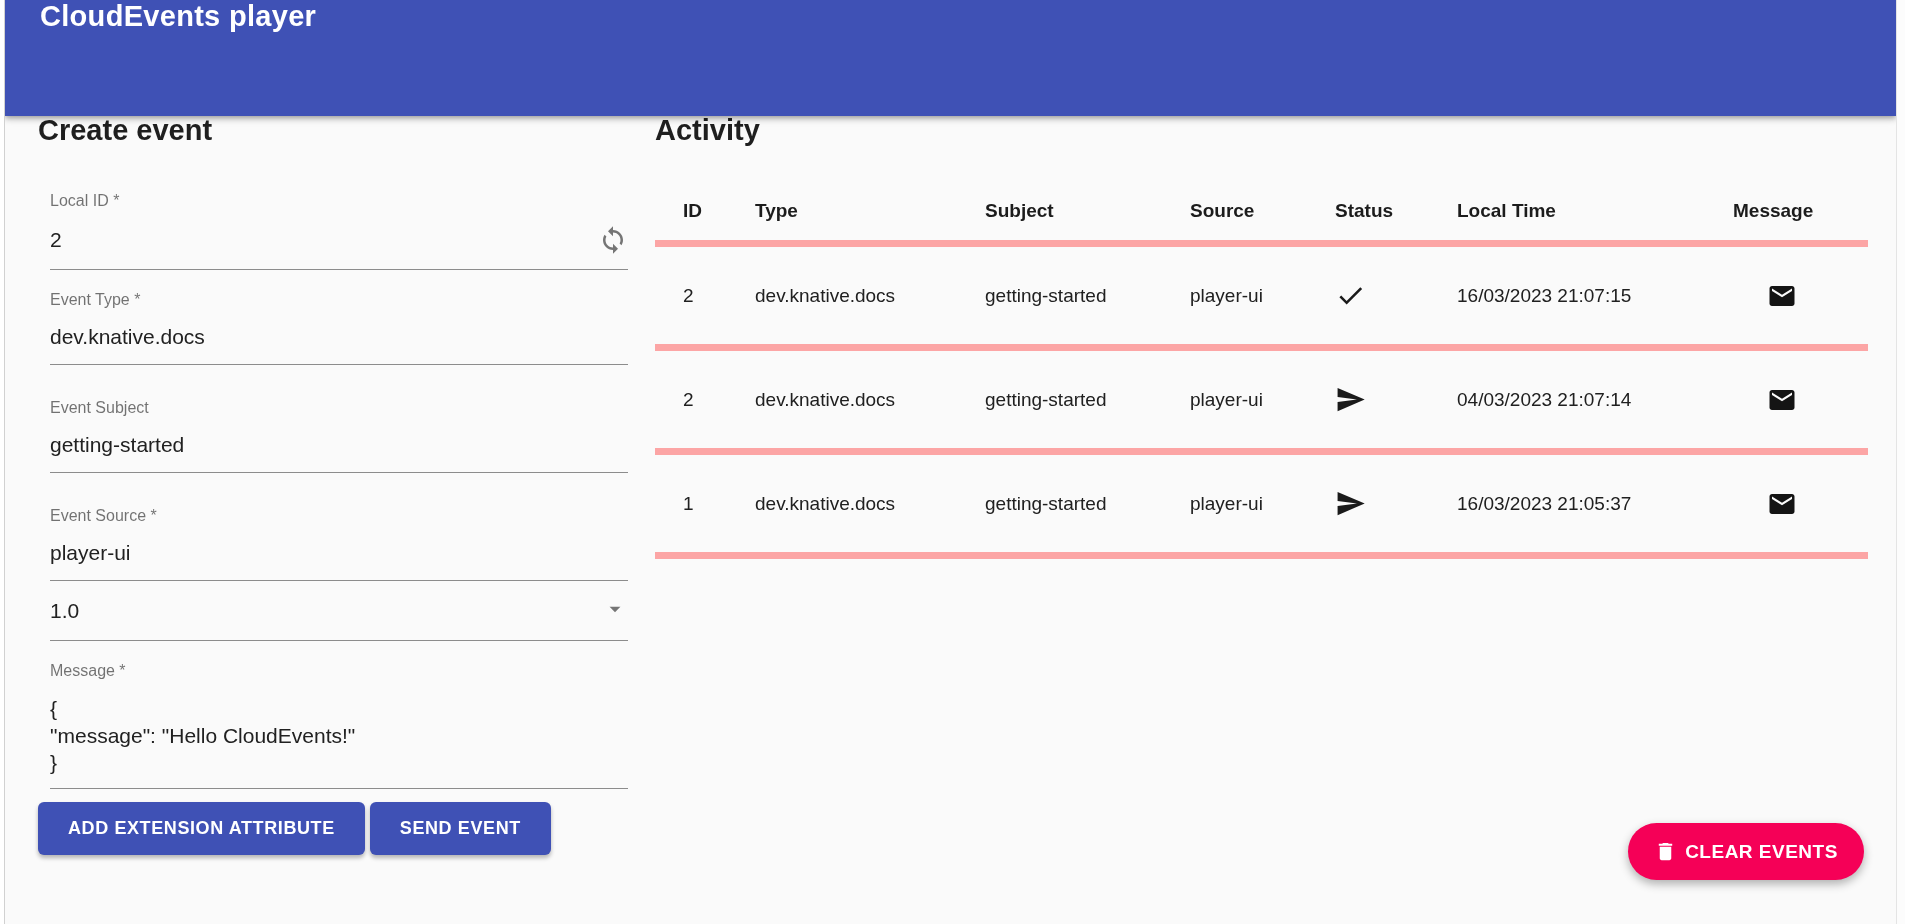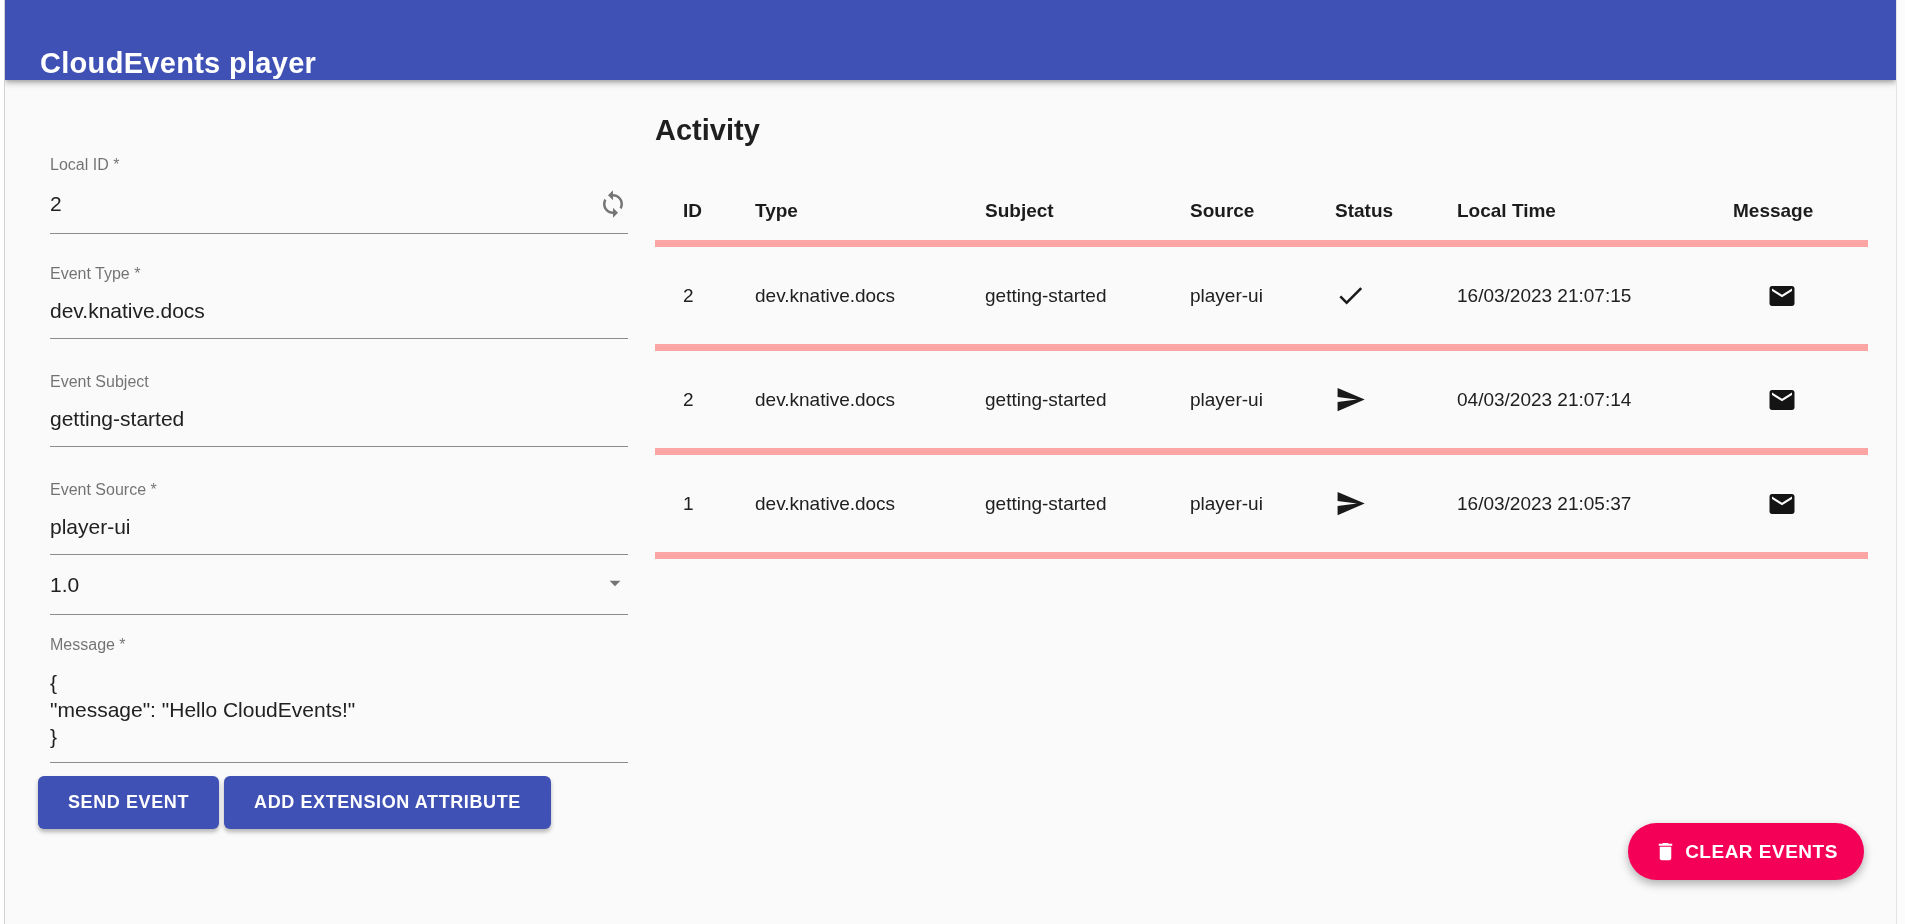--- a/index.html
+++ b/index.html
@@ -17,42 +17,42 @@
     position: absolute; left:0; top:0; width:5px; height:100%;
     background:#fff; border-right:1px solid rgba(0,0,0,0.18); z-index:30;
   }
   
   .scrollbar {
     position: absolute; right:0; top:0; width:9px; height:100%;
     background:#fcfcfc; border-left:1px solid #e4e4e4; z-index:30;
   }
 
   .app-bar {
-    position: absolute; left:5px; right:9px; top:0; height:80px;
+    position: absolute; left:5px; right:9px; top:0; height:116px;
     background:#3f51b5;
-    display:flex; align-items:flex-end; padding-left:35px;
+    display:flex; align-items:flex-start; padding-left:35px;
     box-shadow: 0 2px 4px -1px rgba(0,0,0,.2), 0 4px 5px 0 rgba(0,0,0,.14), 0 1px 10px 0 rgba(0,0,0,.12);
     z-index:10;
   }
   .app-title { color:#fff; font-size:29px; font-weight:700; letter-spacing:.3px; }
 
   h2.section-heading { font-size:29px; line-height:36px; font-weight:700; color:#1f1f1f; }
 
   
   .form-col { position:absolute; left:38px; top:112px; width:590px; }
   .fields { margin-left:12px; margin-top:44px; }
 
   .field .label { font-size:16px; line-height:18px; color:rgba(0,0,0,0.55); }
   .field .value-row {
     display:flex; align-items:center; justify-content:space-between;
     margin-top:15px; padding-bottom:14px;
     border-bottom:1px solid rgba(0,0,0,0.44);
   }
   .field .value { font-size:21px; line-height:26px; color:#212121; }
-  .field.f2 { margin-top:31px; }
+  .field.f2 { margin-top:21px; }
   .field.f3 { margin-top:34px; }
   .field.f4 { margin-top:34px; }
   .field.f5 { margin-top:10px; }
   .field.f6 { margin-top:21px; }
   .field.f6 .value-row { padding-bottom:12px; }
   .value.multiline { white-space:pre-line; line-height:27px; }
 
   .icon-btn { width:30px; height:30px; flex:0 0 auto; cursor:pointer; }
   .icon-btn svg { width:30px; height:30px; fill:#757575; }
   .dd-arrow svg { width:26px; height:26px; fill:#757575; }
@@ -99,20 +99,21 @@
 <body>
 
 <div class="left-strip"></div>
 <div class="scrollbar"></div>
 
 <header class="app-bar">
   <div class="app-title">CloudEvents player</div>
 </header>
 
 <section class="form-col">
+  <h2 class="section-heading">Create event</h2>
 
   <div class="fields">
 
     <div class="field f1">
       <div class="label">Local ID *</div>
       <div class="value-row">
         <span class="value">2</span>
         <span class="icon-btn">
           <svg viewBox="0 0 24 24">
               <path d="M12 4V1L8 5l4 4V6c3.31 0 6 2.69 6 6 0 1.01-.25 1.97-.7 2.8l1.46 1.46C19.54 15.03 20 13.57 20 12c0-4.42-3.58-8-8-8zm0 14c-3.31 0-6-2.69-6-6 0-1.01.25-1.97.7-2.8L5.24 7.74C4.46 8.97 4 10.43 4 12c0 4.42 3.58 8 8 8v3l4-4-4-4v3z"></path>
@@ -158,22 +159,22 @@
       <div class="value-row">
         <span class="value multiline">{
  "message": "Hello CloudEvents!"
 }</span>
       </div>
     </div>
 
   </div>
 
   <div class="btn-row">
+    <button class="mat-btn">ADD EXTENSION ATTRIBUTE</button>
     <button class="mat-btn">SEND EVENT</button>
-    <button class="mat-btn">ADD EXTENSION ATTRIBUTE</button>
   </div>
 </section>
 
 <section class="activity-col">
   <h2 class="section-heading">Activity</h2>
 
   <div class="table">
     <div class="thead">
       <span>ID</span>
       <span>Type</span>

